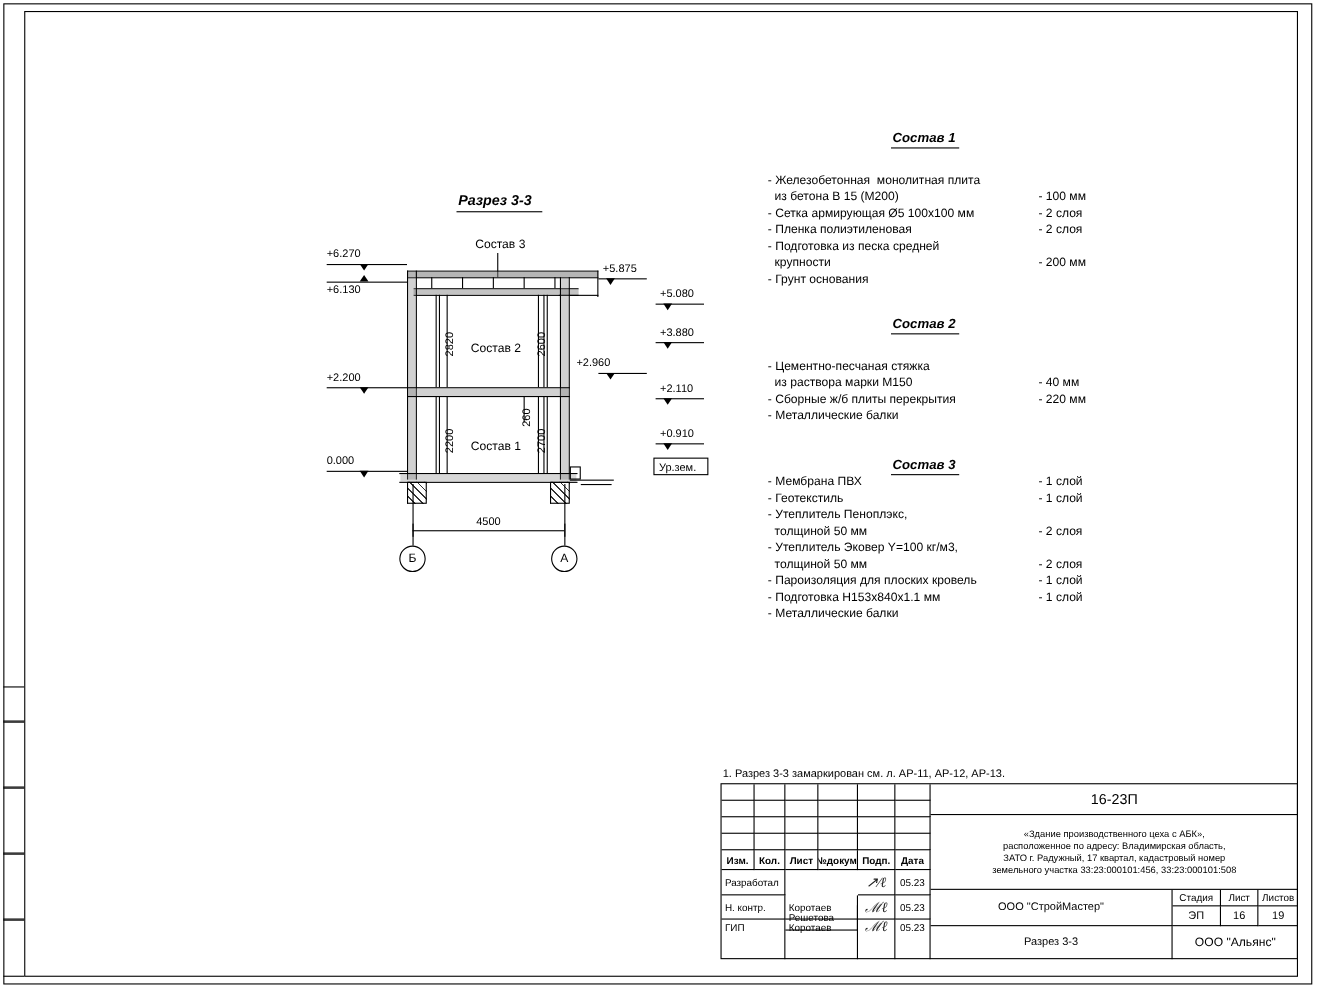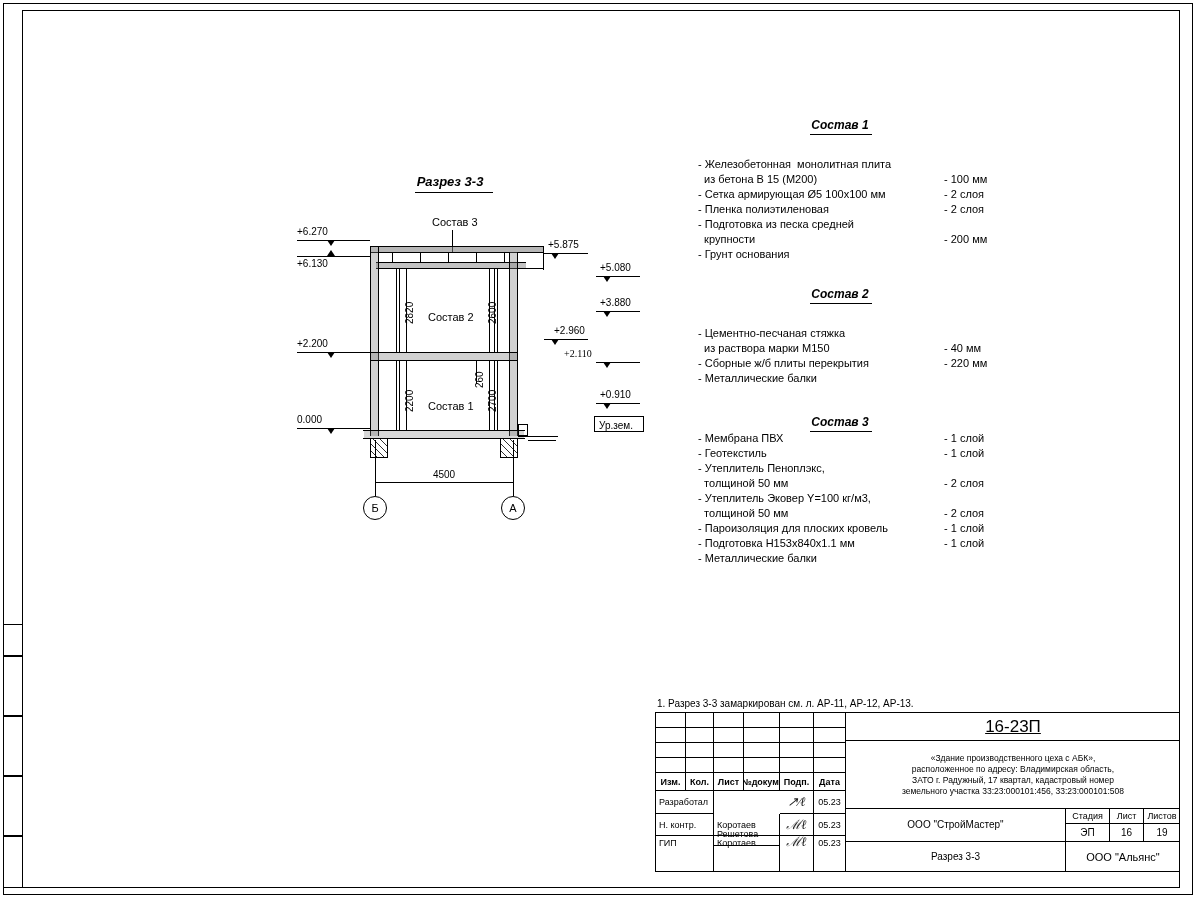--- a/index.html
+++ b/index.html
@@ -253,25 +253,25 @@
     <div class="ln hln" style="left:544px;top:253px;width:44px;"></div>
 
     <div class="lvl" style="left:600px;top:262px;">+5.080</div>
     <div class="arrowdn" style="left:603px;top:276px;"></div>
     <div class="ln hln" style="left:596px;top:276px;width:44px;"></div>
 
     <div class="lvl" style="left:600px;top:297px;">+3.880</div>
     <div class="arrowdn" style="left:603px;top:311px;"></div>
     <div class="ln hln" style="left:596px;top:311px;width:44px;"></div>
 
-    <div class="lvl" style="left:554px;top:325px;">+2.960</div>
+    <div class="lvl" style="left:524px;top:325px;">+2.960</div>
     <div class="arrowdn" style="left:551px;top:339px;"></div>
     <div class="ln hln" style="left:544px;top:339px;width:44px;"></div>
 
-    <div class="lvl" style="left:564px;top:348px;font-family:Liberation Serif, serif;">+2.110</div>
+    <div class="lvl" style="left:600px;top:348px;">+2.110</div>
     <div class="arrowdn" style="left:603px;top:362px;"></div>
     <div class="ln hln" style="left:596px;top:362px;width:44px;"></div>
 
     <div class="lvl" style="left:600px;top:389px;">+0.910</div>
     <div class="arrowdn" style="left:603px;top:403px;"></div>
     <div class="ln hln" style="left:596px;top:403px;width:44px;"></div>
 
     <div class="lvl" style="left:599px;top:420px;">Ур.зем.</div>
     <div class="box-o" style="left:594px;top:416px;width:50px;height:16px;"></div>
 
@@ -389,21 +389,21 @@
     <div class="cell left" style="left:0;top:101px;width:58px;height:22px;">Н. контр.</div>
     <div class="cell left" style="left:58px;top:101px;width:66px;height:22px;">Коротаев</div>
     <div class="cell" style="left:124px;top:101px;width:34px;height:22px;"><span class="sig">ℳℓ</span></div>
     <div class="cell" style="left:158px;top:101px;width:32px;height:22px;">05.23</div>
 
     <div class="cell left nb-b" style="left:0;top:123px;width:58px;height:36px;align-items:flex-start;padding-top:2px;">ГИП</div>
     <div class="cell left nb-b" style="left:58px;top:123px;width:66px;height:36px;align-items:flex-start;padding-top:2px;">Коротаев</div>
     <div class="cell nb-b" style="left:124px;top:123px;width:34px;height:36px;align-items:flex-start;padding-top:1px;"><span class="sig">ℳℓ</span></div>
     <div class="cell nb-b" style="left:158px;top:123px;width:32px;height:36px;align-items:flex-start;padding-top:2px;">05.23</div>
 
-    <div class="cell" style="left:190px;top:0;width:334px;height:28px;font-size:17px;border-right:none;text-decoration:underline;">16-23П</div>
+    <div class="cell" style="left:190px;top:0;width:334px;height:28px;font-size:13px;border-right:none;">16-23П</div>
 
     <div class="cell nb-r" style="left:190px;top:28px;width:334px;height:68px;font-size:8.5px;line-height:11px;padding:2px 4px;">«Здание производственного цеха с АБК»,
 расположенное по адресу: Владимирская область,
 ЗАТО г. Радужный, 17 квартал, кадастровый номер
 земельного участка 33:23:000101:456, 33:23:000101:508</div>
 
     <div class="cell" style="left:190px;top:96px;width:220px;height:33px;font-size:10px;">ООО "СтройМастер"</div>
 
     <div class="cell" style="left:410px;top:96px;width:44px;height:15px;">Стадия</div>
     <div class="cell" style="left:454px;top:96px;width:34px;height:15px;">Лист</div>

